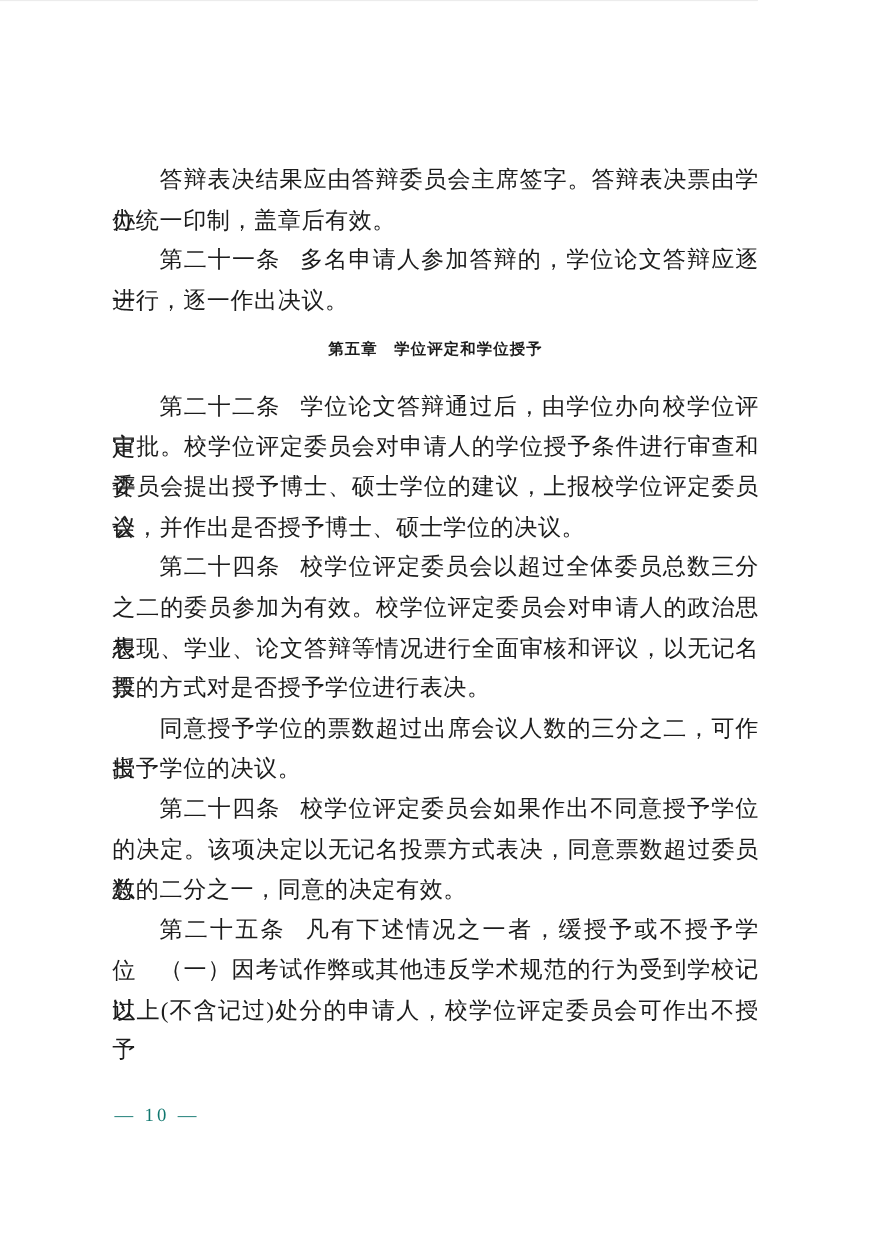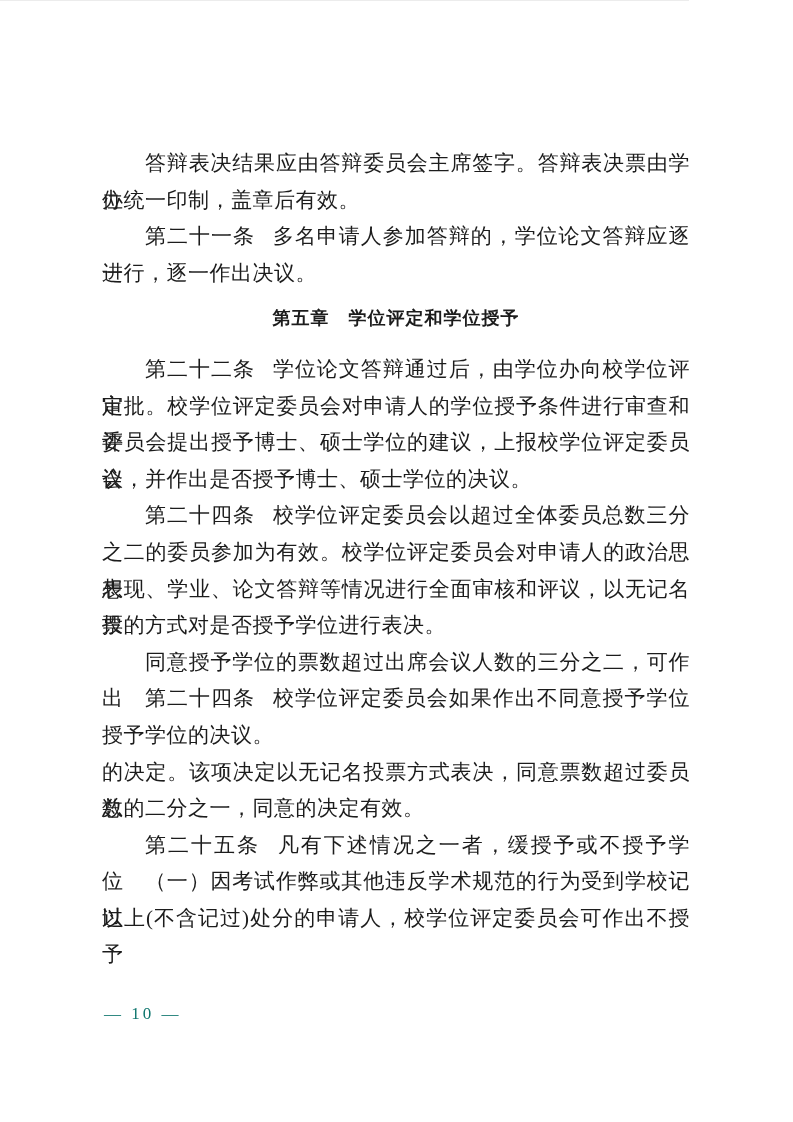--- a/index.html
+++ b/index.html
@@ -38,21 +38,21 @@
   }
   .line.indent {
     text-indent: 43px;
   }
   .art {
     font-weight: 400;
     font-family: "Liberation Sans", sans-serif;
     margin-right: 18px;
   }
   .chapter {
-    font-size: 18px;
+    font-size: 14px;
     line-height: 36.6px;
     height: 36.6px;
     margin: 10px 0 13px 0;
     text-align: center;
     font-weight: 700;
     font-family: Liberation Mono, monospace;
     letter-spacing: 1px;
   }
   .pagenum {
     position: absolute;
@@ -77,22 +77,22 @@
       <div class="chapter">第五章　学位评定和学位授予</div>
       <div class="line indent full"><span class="art">第二十二条</span><span>学位论文答辩通过后，由学位办向校学位评定</span></div>
       <div class="line full"><span>审批。校学位评定委员会对申请人的学位授予条件进行审查和评</span></div>
       <div class="line full"><span>委员会提出授予博士、硕士学位的建议，上报校学位评定委员会</span></div>
       <div class="line"><span>议，并作出是否授予博士、硕士学位的决议。</span></div>
       <div class="line indent full"><span class="art">第二十四条</span><span>校学位评定委员会以超过全体委员总数三分</span></div>
       <div class="line full"><span>之二的委员参加为有效。校学位评定委员会对申请人的政治思想</span></div>
       <div class="line full"><span>表现、学业、论文答辩等情况进行全面审核和评议，以无记名投</span></div>
       <div class="line"><span>票的方式对是否授予学位进行表决。</span></div>
       <div class="line indent full"><span>同意授予学位的票数超过出席会议人数的三分之二，可作出</span></div>
+      <div class="line"><span>授予学位的决议。</span></div>
       <div class="line indent full"><span class="art">第二十四条</span><span>校学位评定委员会如果作出不同意授予学位</span></div>
-      <div class="line"><span>授予学位的决议。</span></div>
       <div class="line full"><span>的决定。该项决定以无记名投票方式表决，同意票数超过委员总</span></div>
       <div class="line"><span>数的二分之一，同意的决定有效。</span></div>
       <div class="line indent full"><span class="art">第二十五条</span><span>凡有下述情况之一者，缓授予或不授予学位：</span></div>
       <div class="line indent full"><span>（一）因考试作弊或其他违反学术规范的行为受到学校记过</span></div>
       <div class="line full"><span>以上(不含记过)处分的申请人，校学位评定委员会可作出不授予</span></div>
     </div>
   <div class="pagenum">— 10 —</div>
 </div>
 
 </body></html>

